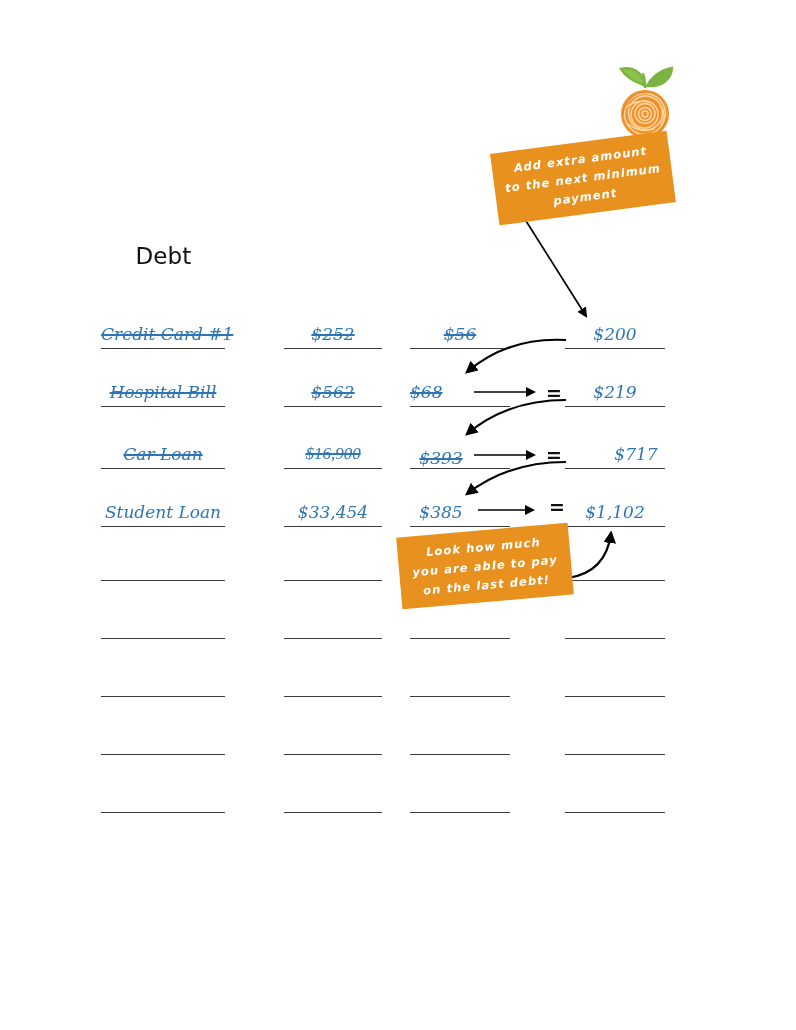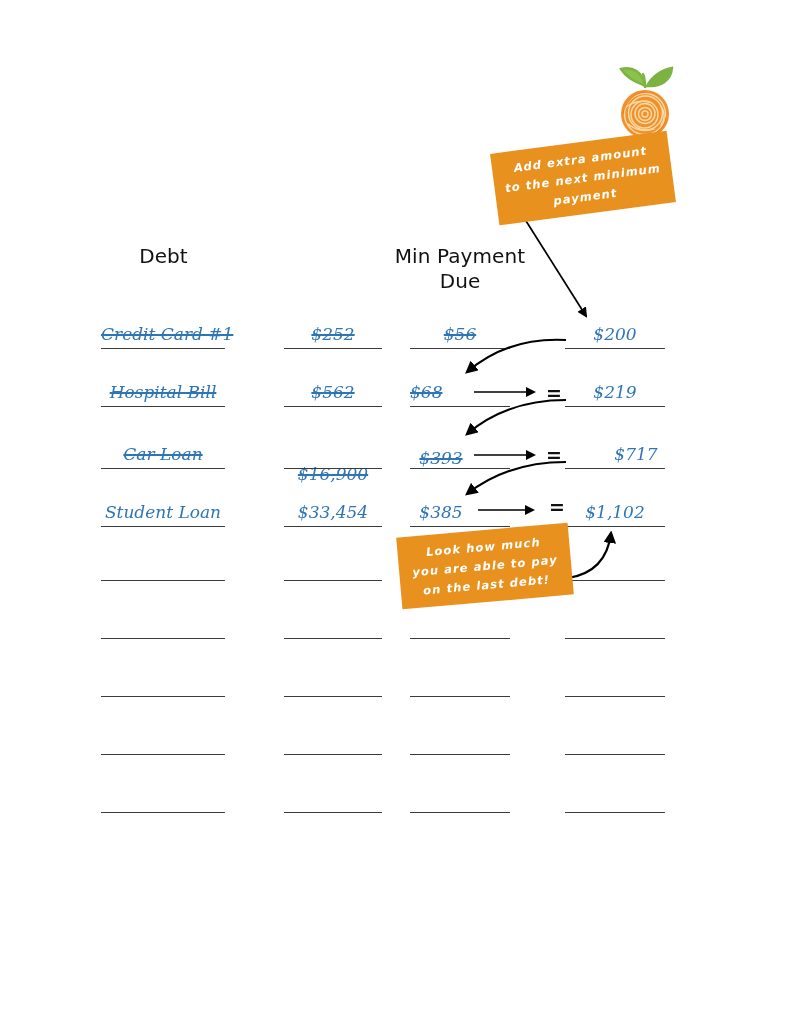--- a/index.html
+++ b/index.html
@@ -30,21 +30,21 @@
     top: 56px;
     width: 82px;
     height: 86px;
   }
 
   
   .col-header {
     position: absolute;
     text-align: center;
     font-family: "DejaVu Sans", sans-serif;
-    font-size: 20px;
+    font-size: 23px;
     line-height: 25px;
     color: #111111;
     letter-spacing: 0.1px;
   }
   .col-header .l2 { display: block; }
 
   
   .cell {
     position: absolute;
     text-align: center;
@@ -151,24 +151,20 @@
       </g>
     </svg>
   </div>
 
   <div class="col-header" style="left:91px; top:244px; width:145px;">
     <span>Debt</span>
     <span class="l2"></span>
   </div>
 
 
-  <div class="col-header" style="left:385px; top:244px; width:150px;">
-    <span>Min Payment</span>
-    <span class="l2">Due</span>
-  </div>
 
 
   <div class="cell struck" style="left:101px; top:324px; width:124px;">Credit Card #1</div>
   <div class="rule" style="left:101px; top:348px; width:124px;"></div>
 
   <div class="cell struck" style="left:284px; top:324px; width:98px;">$252</div>
   <div class="rule" style="left:284px; top:348px; width:98px;"></div>
 
   <div class="cell struck" style="left:410px; top:324px; width:100px;">$56</div>
   <div class="rule" style="left:410px; top:348px; width:100px;"></div>
@@ -186,21 +182,21 @@
   <div class="rule" style="left:410px; top:406px; width:100px;"></div>
 
   <div class="eq" style="left:546px; top:384px;">=</div>
 
   <div class="cell" style="left:565px; top:382px; width:100px;">$219</div>
   <div class="rule" style="left:565px; top:406px; width:100px;"></div>
 
   <div class="cell struck" style="left:101px; top:444px; width:124px;">Car Loan</div>
   <div class="rule" style="left:101px; top:468px; width:124px;"></div>
 
-  <div class="cell struck" style="left:284px; top:464px; width:98px;">$16,900</div>
+  <div class="cell struck" style="left:284px; top:444px; width:98px;font-family:Liberation Serif, serif;">$16,900</div>
   <div class="rule" style="left:284px; top:468px; width:98px;"></div>
 
   <div class="cell struck" style="left:410px; top:448px; width:62px;font-style:italic;">$393</div>
   <div class="rule" style="left:410px; top:468px; width:100px;"></div>
 
   <div class="eq" style="left:546px; top:446px;">=</div>
 
   <div class="cell" style="left:586px; top:444px; width:100px;">$717</div>
   <div class="rule" style="left:565px; top:468px; width:100px;"></div>
 

